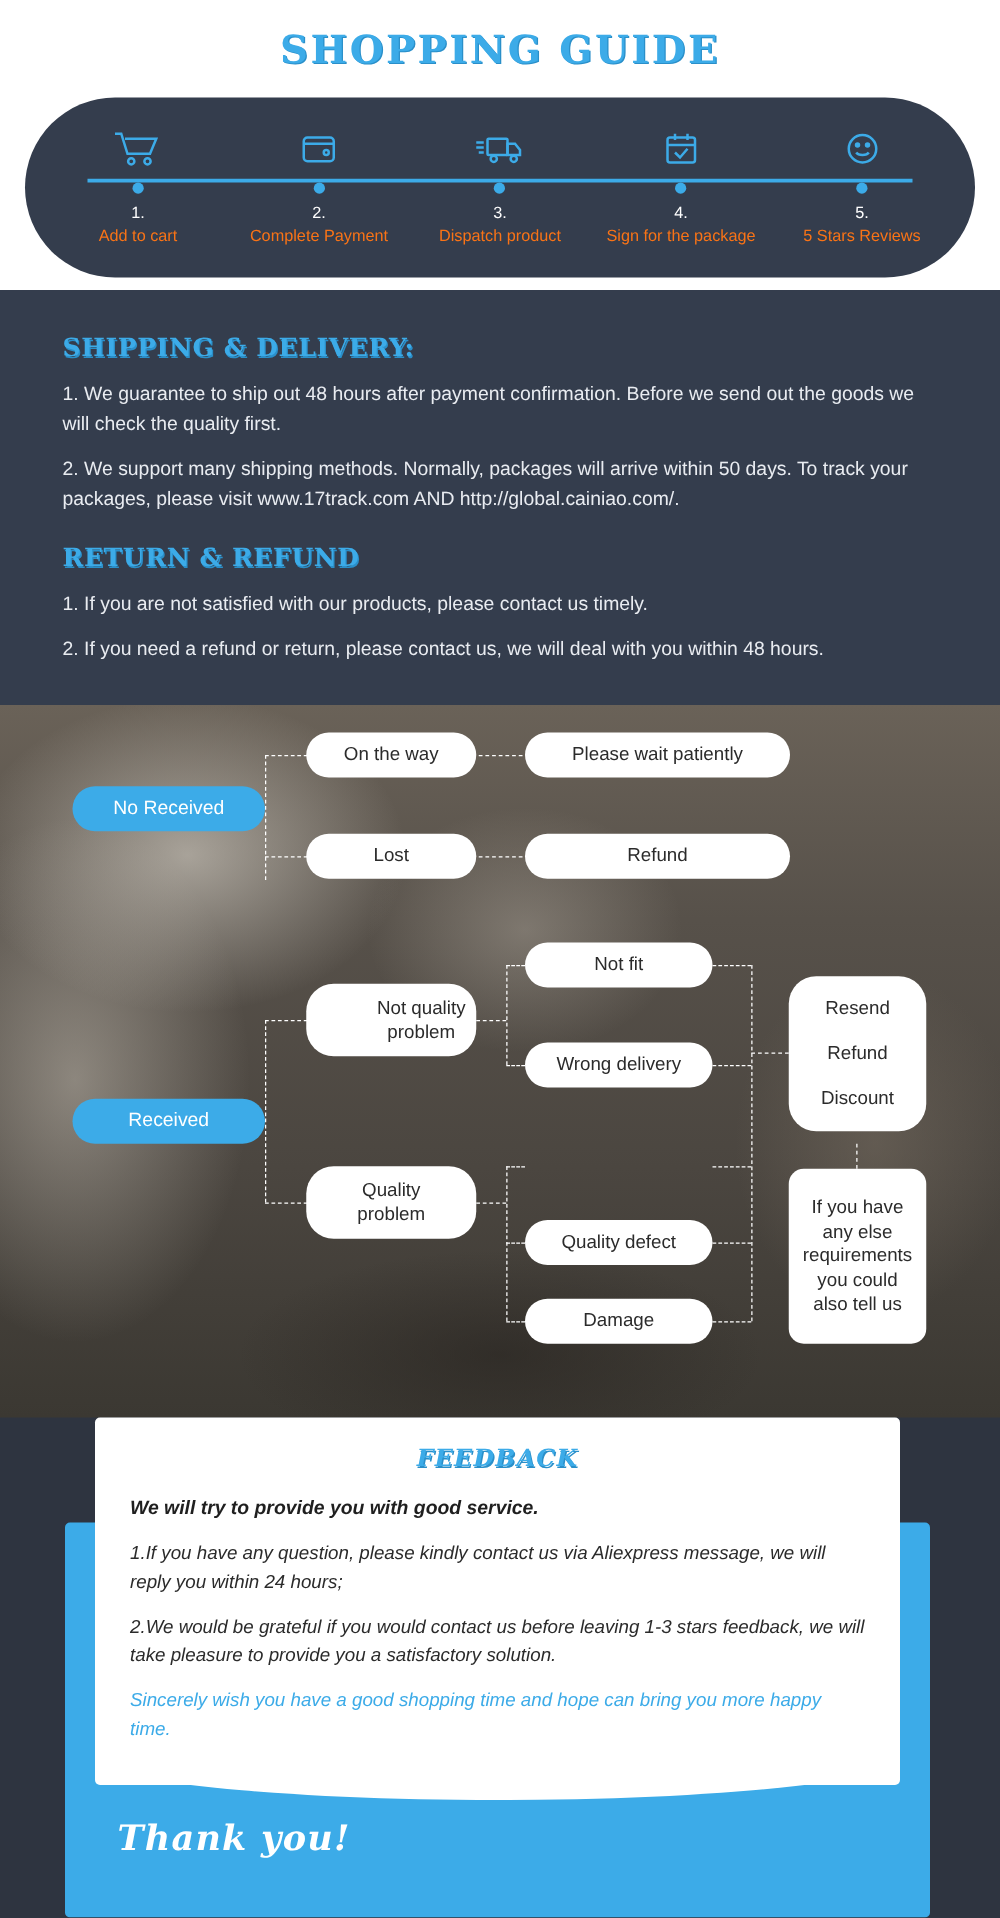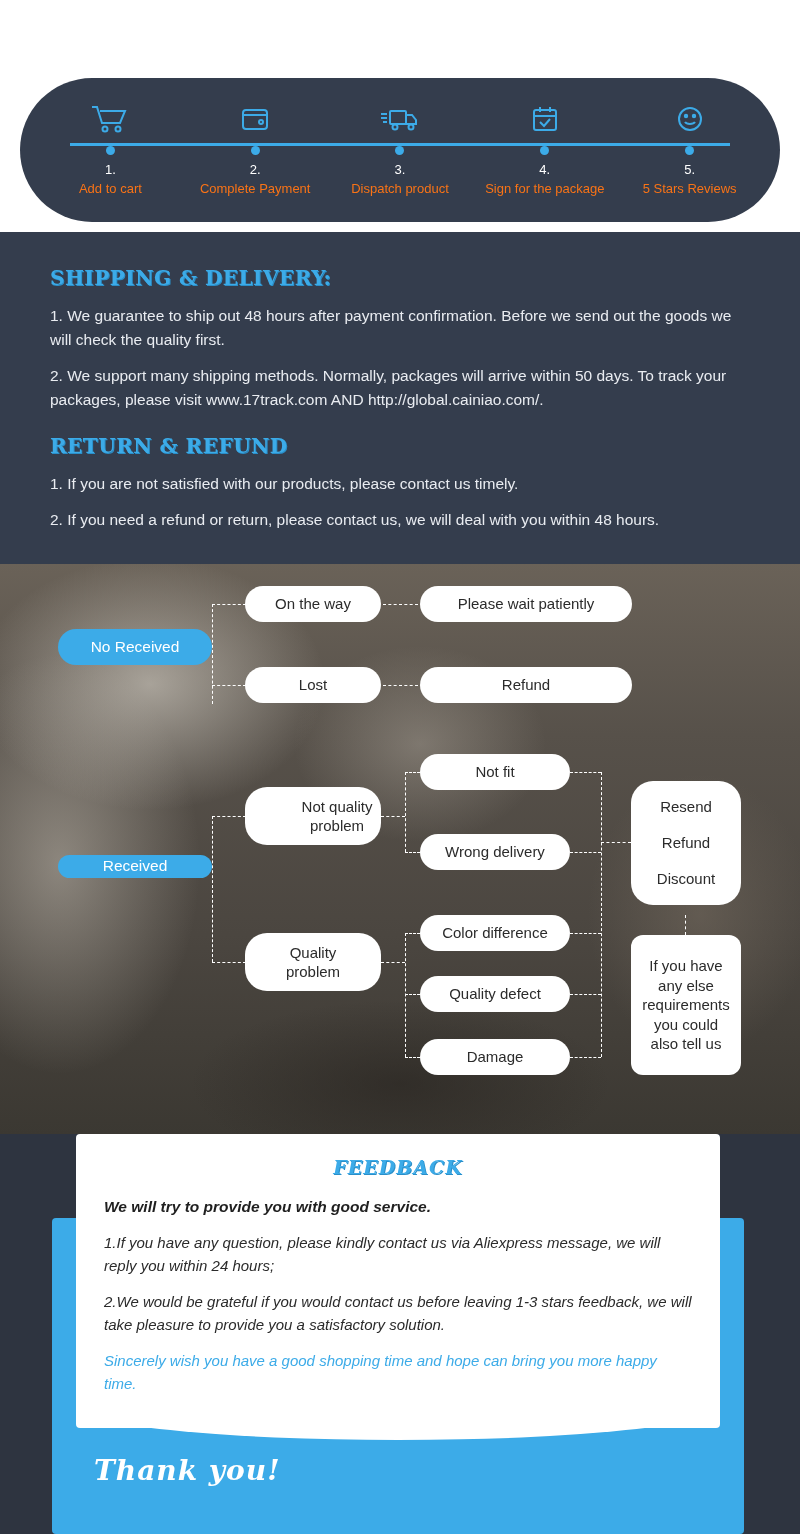--- a/index.html
+++ b/index.html
@@ -222,20 +222,21 @@
     font-size: 28px;
     color: #ffffff;
     letter-spacing: 1px;
     margin-left: 42px;
   }
 </style>
 </head>
 <body>
 
 <div class="header">
+  <div class="header-title">SHOPPING GUIDE</div>
 
   <div class="steps-panel">
     <div class="steps-line"></div>
     <div class="steps-row">
 
       <div class="step">
         <div class="step-icon">
           <svg width="40" height="32" viewBox="0 0 40 32" fill="none" stroke="#3cabe8" stroke-width="2">
             <path d="M2 4h5l5 16h18l5-12H10"></path>
             <circle cx="15" cy="26" r="2.5"></circle>
@@ -327,41 +328,40 @@
   <div class="node blue" style="left:58px; top:65px; width:154px; height:36px;">No Received</div>
   <div class="node" style="left:245px; top:22px; width:136px; height:36px;">On the way</div>
   <div class="node" style="left:420px; top:22px; width:212px; height:36px;">Please wait patiently</div>
   <div class="node" style="left:245px; top:103px; width:136px; height:36px;">Lost</div>
   <div class="node" style="left:420px; top:103px; width:212px; height:36px;">Refund</div>
 
   <div class="connector" style="left:212px; top:252px; width:1px; height:146px; border-left-width:1px;"></div>
   <div class="connector" style="left:212px; top:252px; width:34px; height:1px; border-top-width:1px;"></div>
   <div class="connector" style="left:212px; top:398px; width:34px; height:1px; border-top-width:1px;"></div>
 
-  <div class="node blue" style="left:58px; top:291px; width:154px; height:23px;">Received</div>
+  <div class="node blue" style="left:58px; top:315px; width:154px; height:36px;">Received</div>
 
   <div class="node" style="left:245px; top:223px; width:136px; height:58px; white-space:pre-line;padding-left:48px;">Not quality
 problem</div>
   <div class="node" style="left:245px; top:369px; width:136px; height:58px; white-space:pre-line;">Quality
 problem</div>
 
   <div class="connector" style="left:405px; top:208px; width:1px; height:80px; border-left-width:1px;"></div>
   <div class="connector" style="left:381px; top:252px; width:24px; height:1px; border-top-width:1px;"></div>
   <div class="connector" style="left:405px; top:208px; width:15px; height:1px; border-top-width:1px;"></div>
   <div class="connector" style="left:405px; top:288px; width:15px; height:1px; border-top-width:1px;"></div>
 
   <div class="connector" style="left:405px; top:369px; width:1px; height:124px; border-left-width:1px;"></div>
   <div class="connector" style="left:381px; top:398px; width:24px; height:1px; border-top-width:1px;"></div>
   <div class="connector" style="left:405px; top:369px; width:15px; height:1px; border-top-width:1px;"></div>
   <div class="connector" style="left:405px; top:430px; width:15px; height:1px; border-top-width:1px;"></div>
   <div class="connector" style="left:405px; top:493px; width:15px; height:1px; border-top-width:1px;"></div>
 
   <div class="node" style="left:420px; top:190px; width:150px; height:36px;">Not fit</div>
   <div class="node" style="left:420px; top:270px; width:150px; height:36px;">Wrong delivery</div>
-  <div class="node" style="left:420px; top:351px; width:150px; height:36px;">Color difference</div>
   <div class="node" style="left:420px; top:412px; width:150px; height:36px;">Quality defect</div>
   <div class="node" style="left:420px; top:475px; width:150px; height:36px;">Damage</div>
 
   <div class="connector" style="left:601px; top:208px; width:1px; height:285px; border-left-width:1px;"></div>
   <div class="connector" style="left:570px; top:208px; width:31px; height:1px; border-top-width:1px;"></div>
   <div class="connector" style="left:570px; top:288px; width:31px; height:1px; border-top-width:1px;"></div>
   <div class="connector" style="left:570px; top:369px; width:31px; height:1px; border-top-width:1px;"></div>
   <div class="connector" style="left:570px; top:430px; width:31px; height:1px; border-top-width:1px;"></div>
   <div class="connector" style="left:570px; top:493px; width:31px; height:1px; border-top-width:1px;"></div>
   <div class="connector" style="left:601px; top:278px; width:30px; height:1px; border-top-width:1px;"></div>

